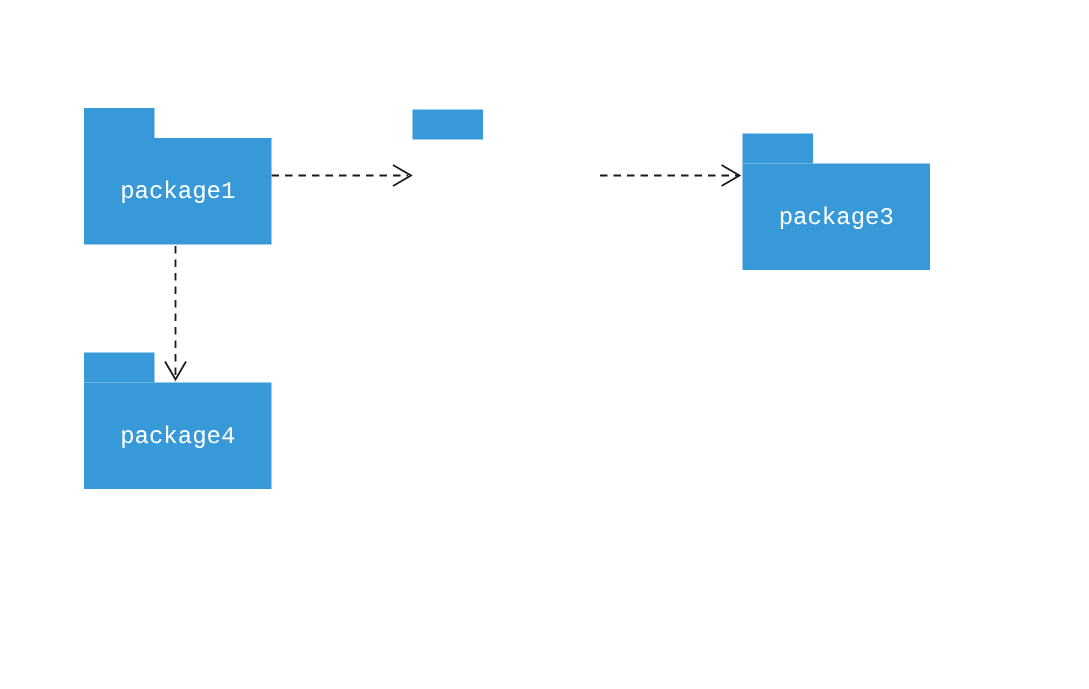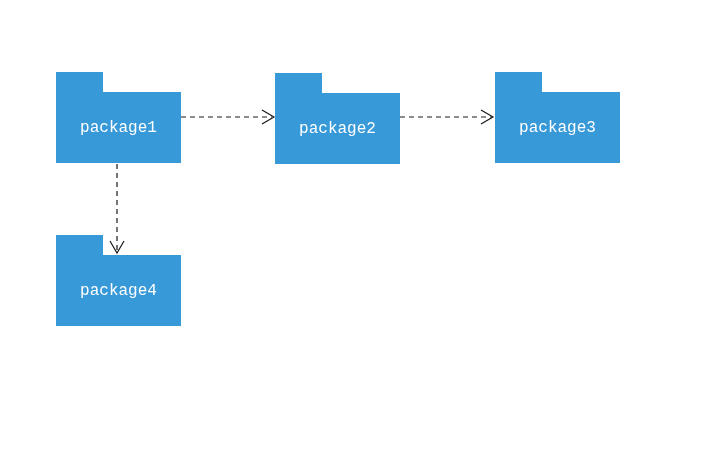--- a/index.html
+++ b/index.html
@@ -41,21 +41,21 @@
     justify-content: center;
   }
   .package .label {
     color: var(--node-text);
     font-size: 16px;
     line-height: 1;
     white-space: nowrap;
   }
   .pkg1 { left: 56px;  top: 72px; }
   .pkg2 { left: 275px; top: 73px; }
-  .pkg3 { left: 495px; top: 72px; }
+  .pkg3 { left: 495px; top: 89px; }
   .pkg4 { left: 56px;  top: 235px; text-align: right; }
   svg.edges {
     position: absolute;
     left: 0; top: 0;
     width: 726px;
     height: 459px;
     pointer-events: none;
   }
   svg.edges .edge-line {
     stroke: var(--connector);
@@ -91,23 +91,20 @@
 
   <div class="package pkg1">
     <div class="tab"></div>
     <div class="body">
       <span class="label">package1</span>
     </div>
   </div>
 
   <div class="package pkg2">
     <div class="tab"></div>
-    <div class="body">
-      <span class="label">package2</span>
-    </div>
   </div>
 
   <div class="package pkg3">
     <div class="tab"></div>
     <div class="body">
       <span class="label">package3</span>
     </div>
   </div>
 
   <div class="package pkg4">

